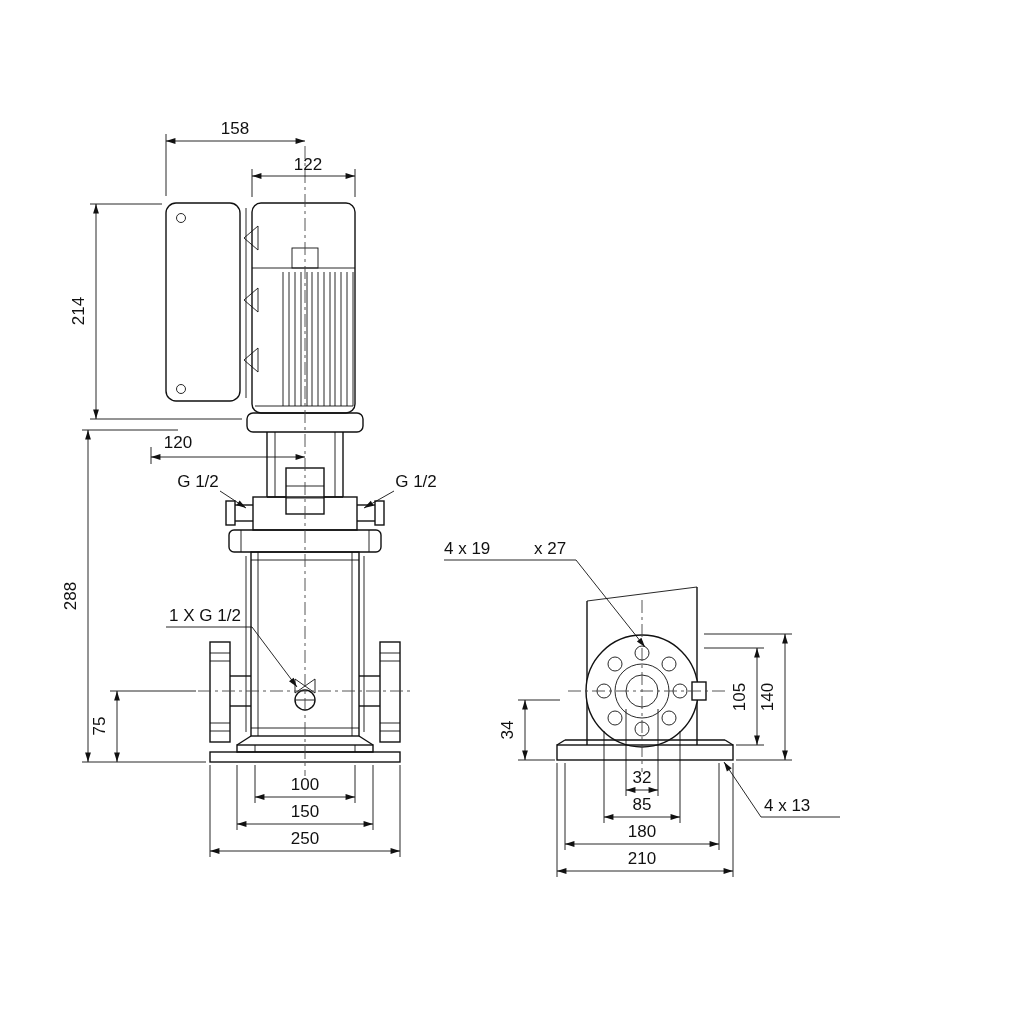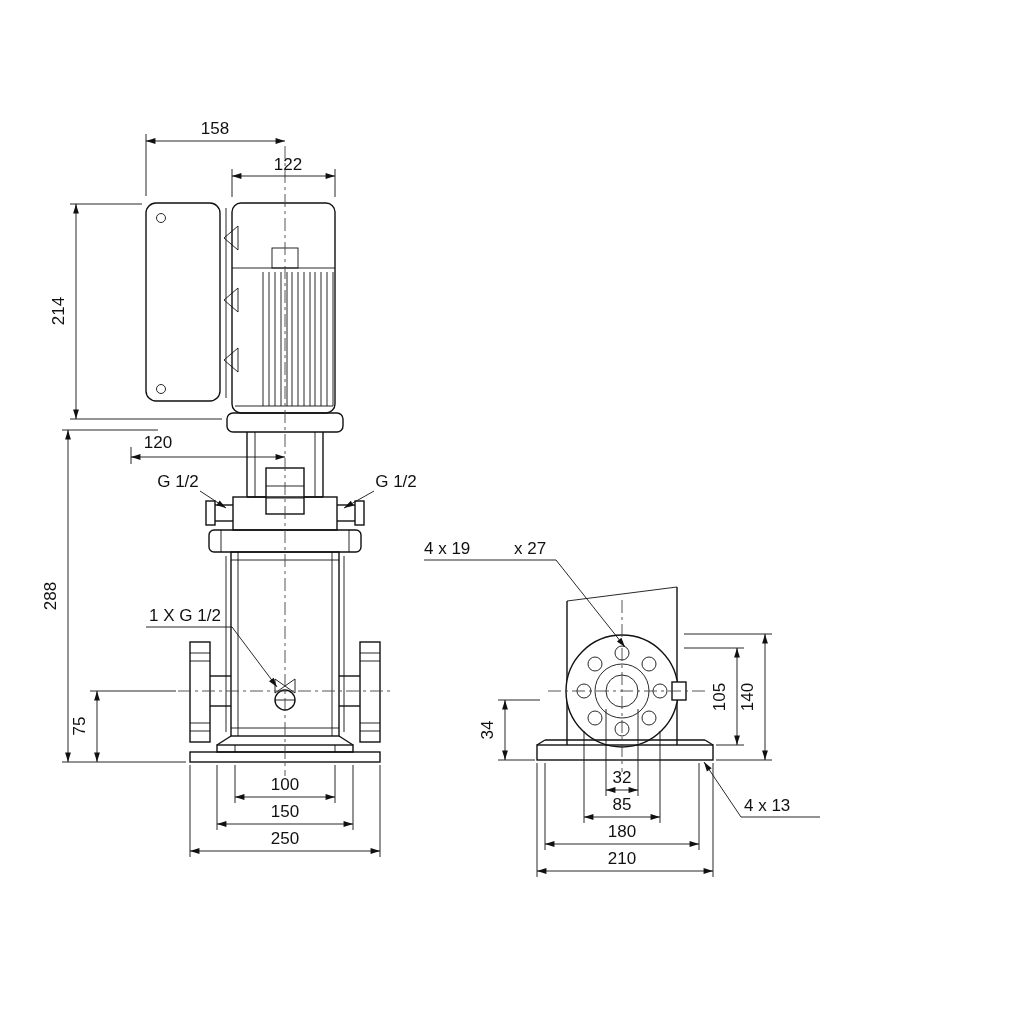--- a/index.html
+++ b/index.html
@@ -1,16 +1,16 @@
 <!DOCTYPE html>
 <html><head>
 <meta charset="utf-8">
 <style>
   html,body{margin:0;padding:0;background:#ffffff;}
-  .page{width:900px;height:1024px;background:#ffffff;position:relative;overflow:hidden;}
+  .page{width:900px;height:1024px;background:#ffffff;position:relative;overflow:hidden;margin-left:20px;}
   svg text{font-family:"Liberation Sans",sans-serif;font-size:17px;fill:#111;}
   .o{stroke:#111;stroke-width:1.4;fill:none;}
   .t{stroke:#111;stroke-width:0.9;fill:none;}
   .cl{stroke:#444;stroke-width:0.9;stroke-dasharray:13 4 3 4;fill:none;}
   .d{stroke:#111;stroke-width:0.9;fill:none;}
   .w{fill:#ffffff;stroke:#111;stroke-width:1.4;}
 </style>
 </head>
 <body>
 

